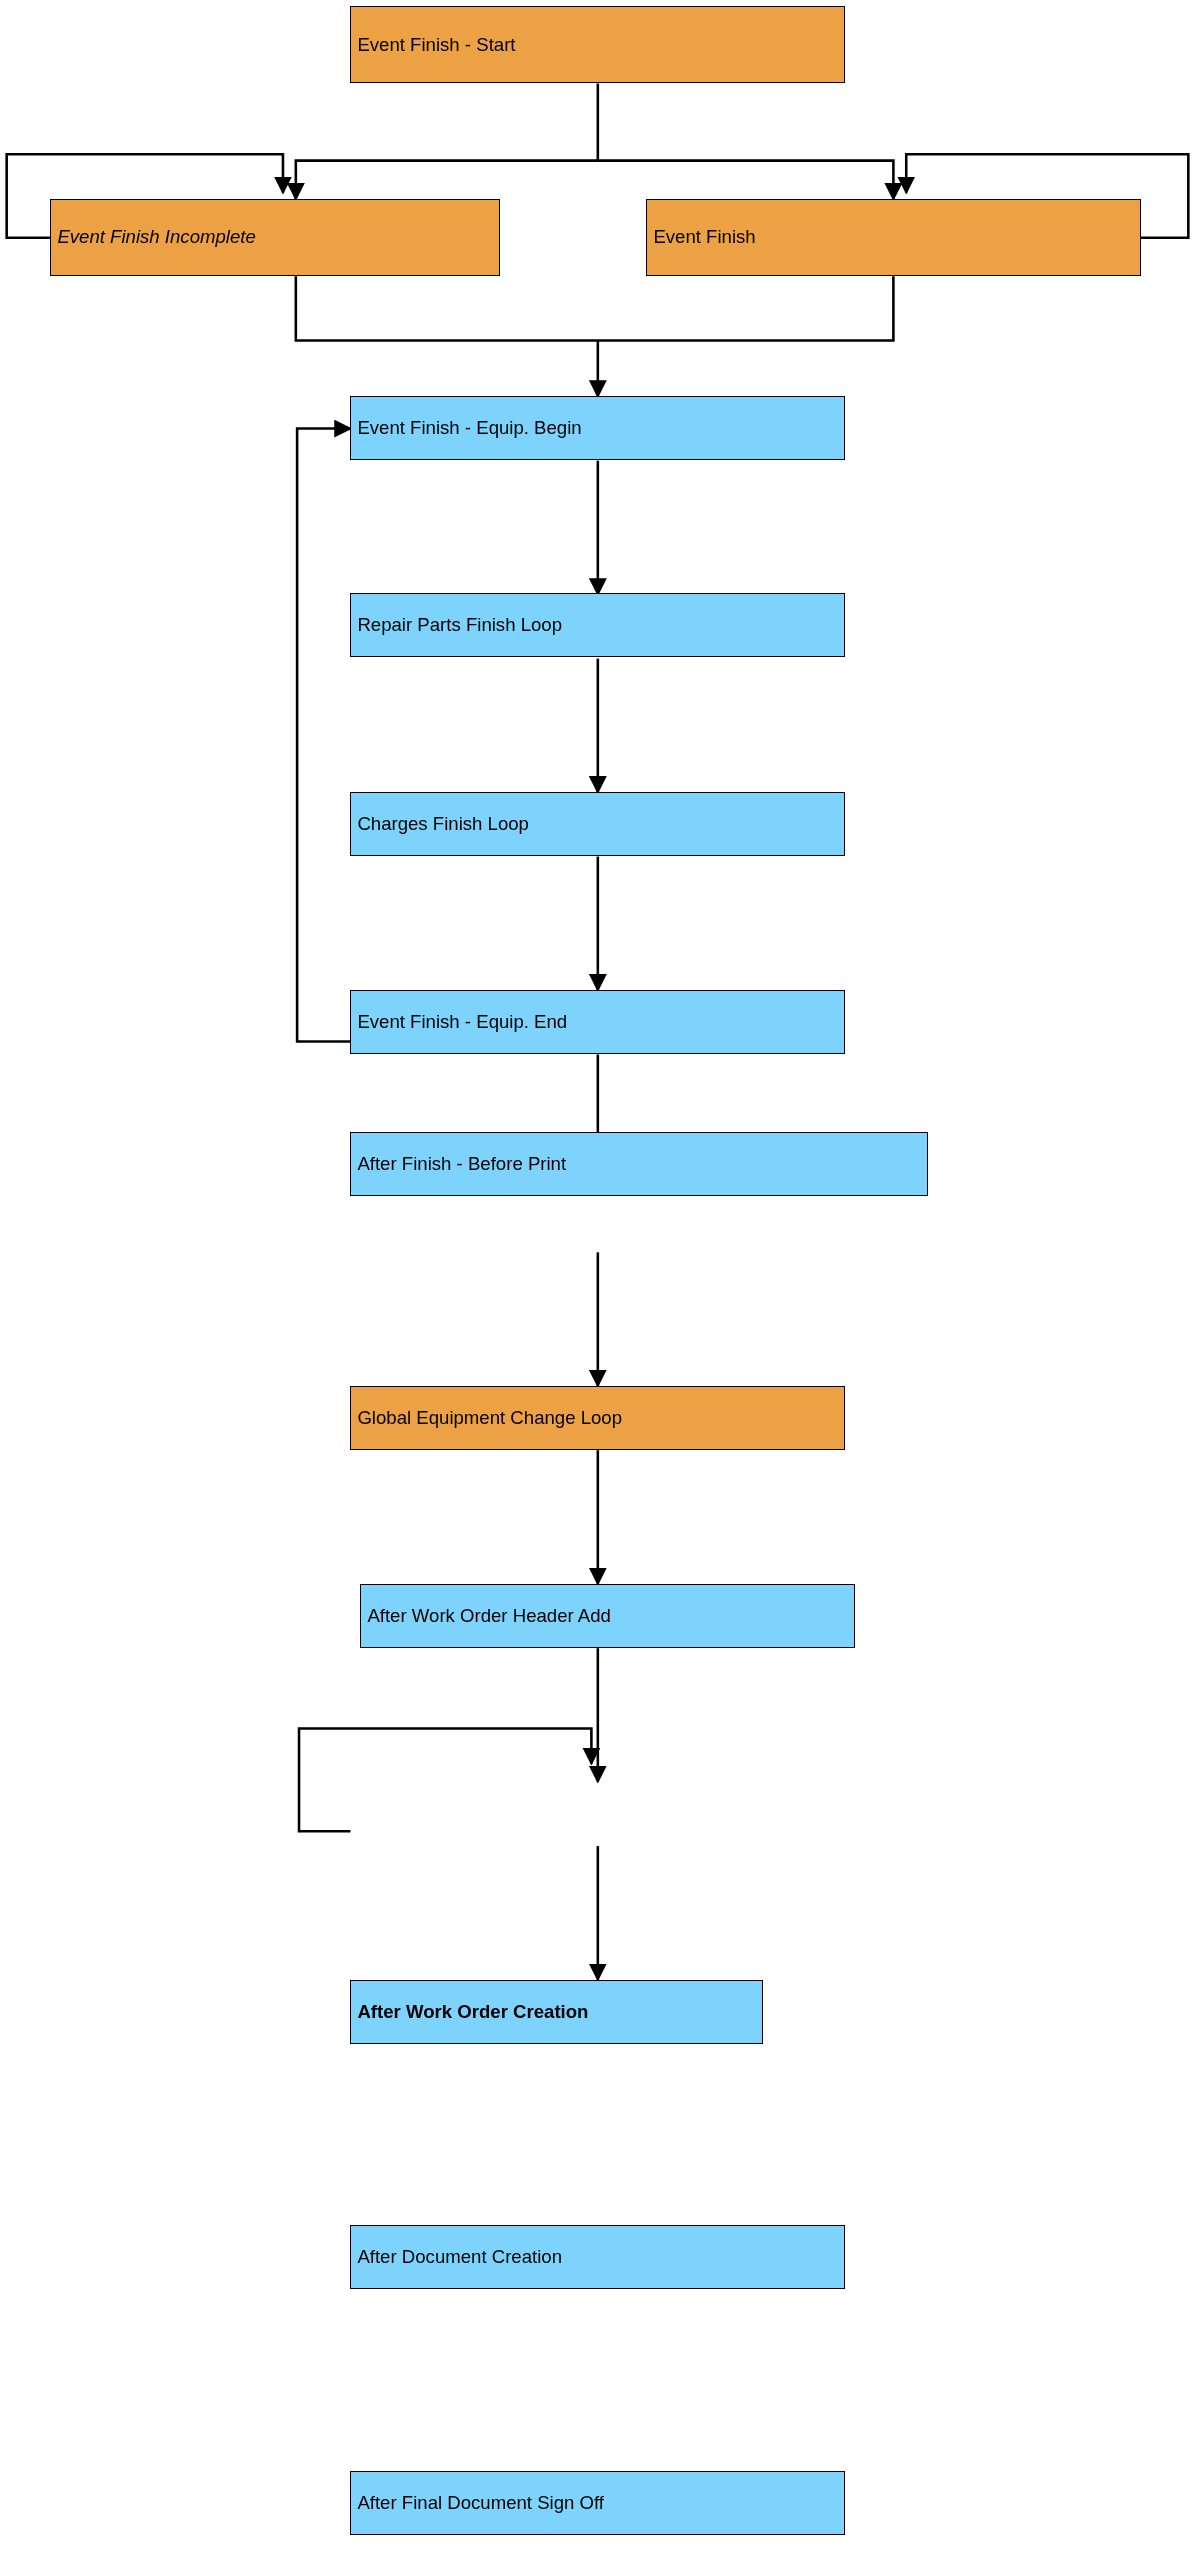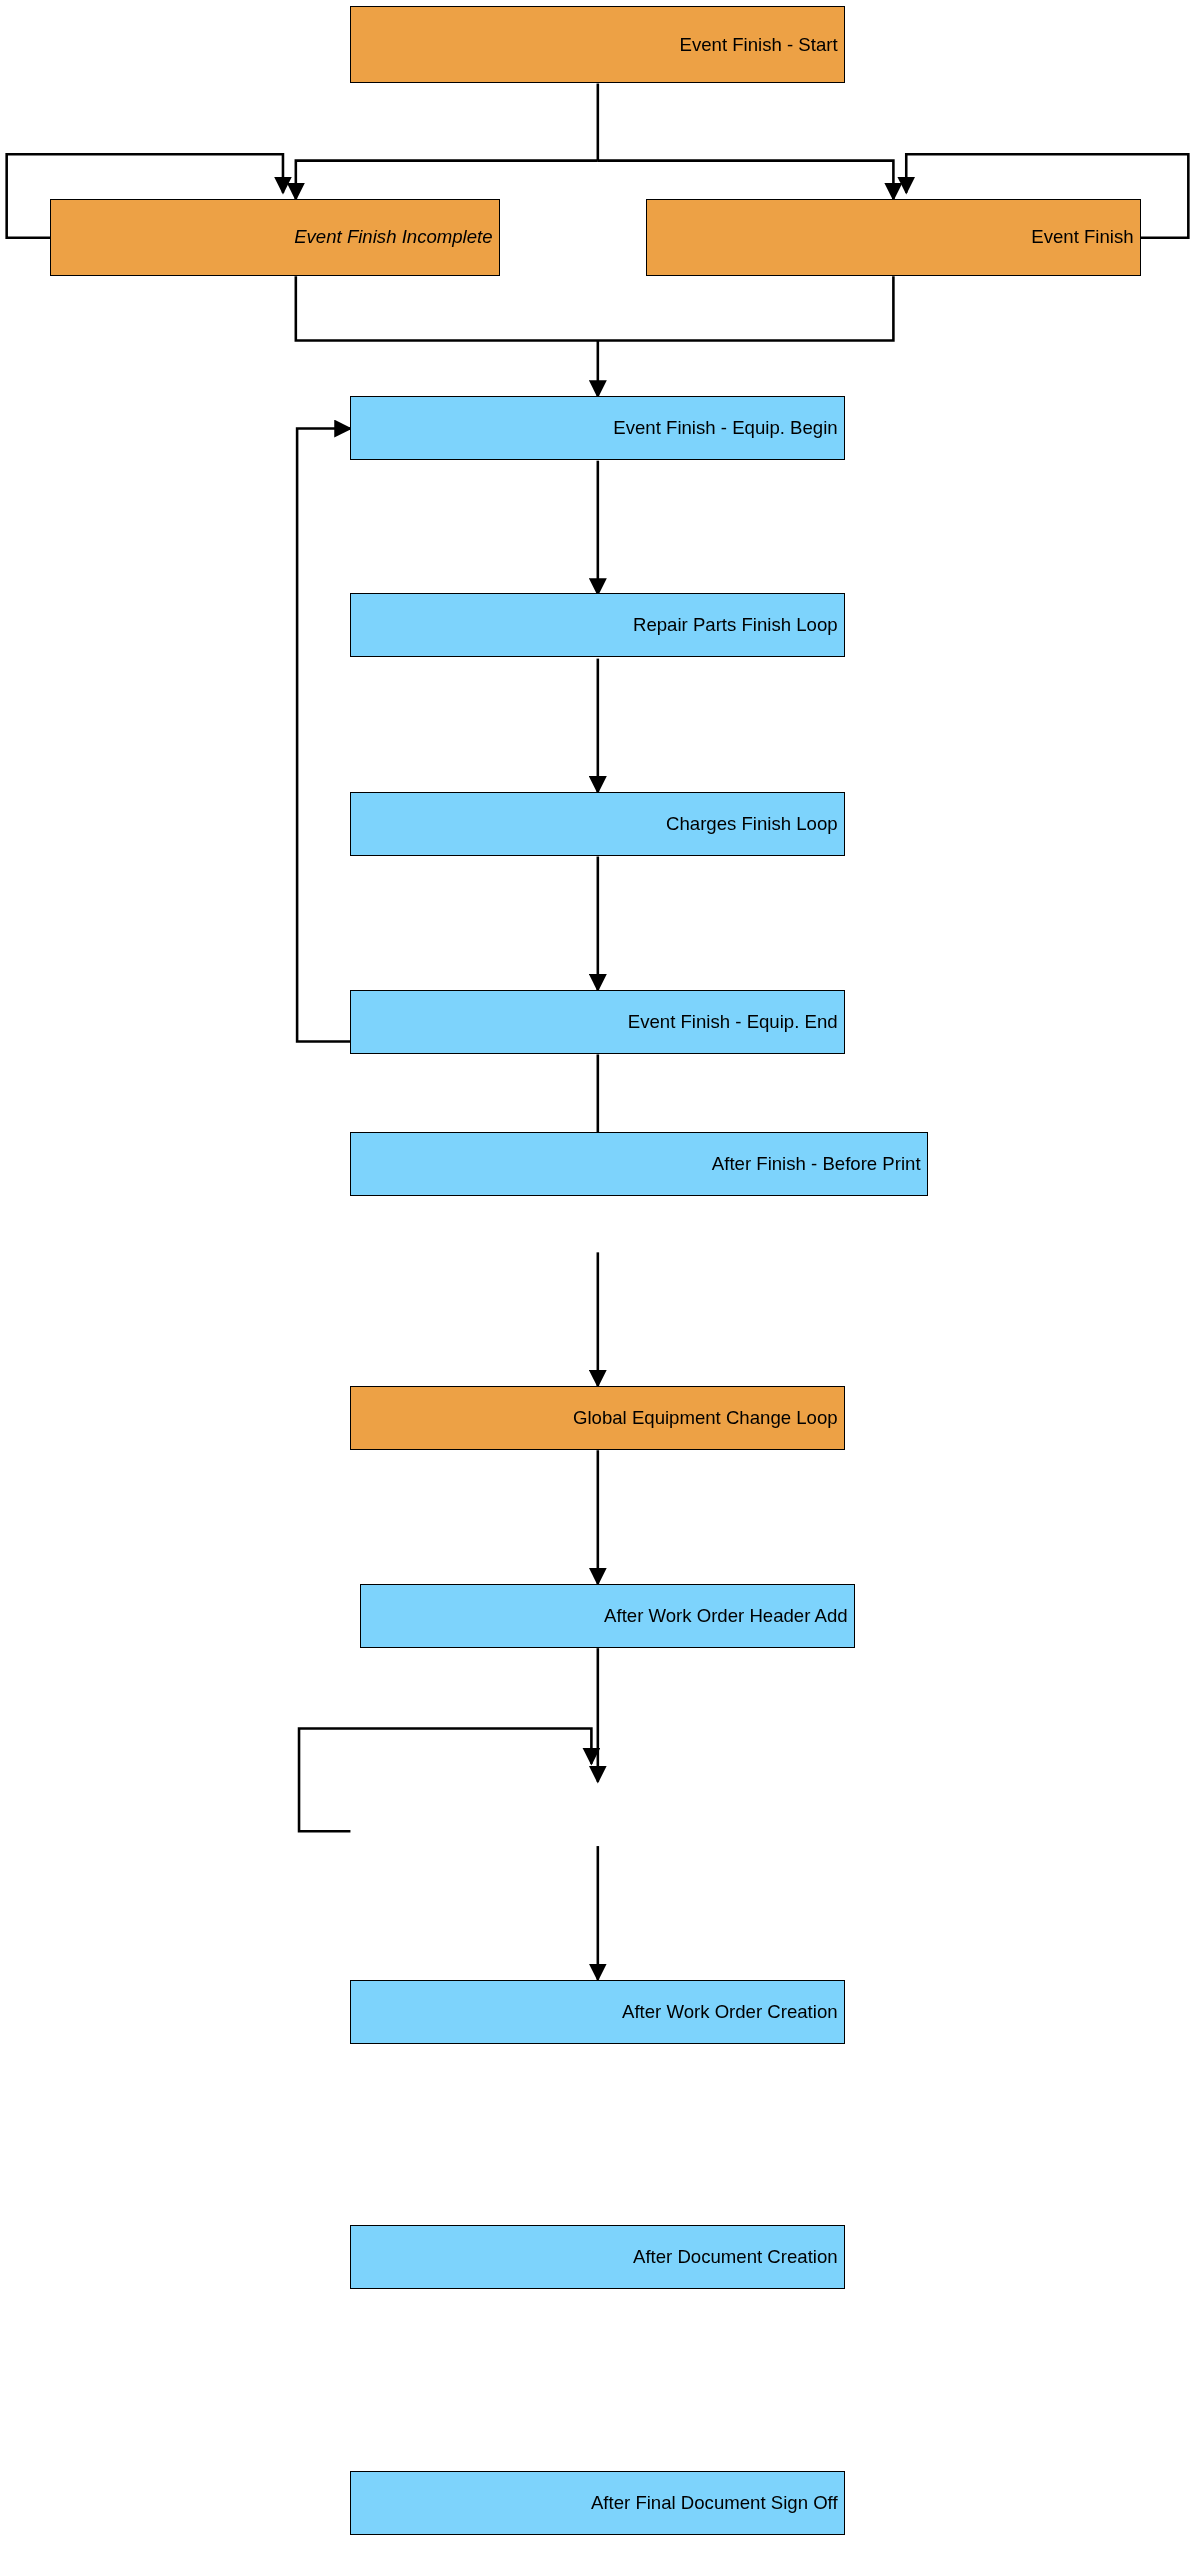--- a/index.html
+++ b/index.html
@@ -23,21 +23,21 @@
     top: 0;
     width: 1195px;
     height: 2576px;
   }
   .node {
     position: absolute;
     box-sizing: border-box;
     border: 1.9px solid #000000;
     display: flex;
     align-items: center;
-    justify-content: flex-end;
+    justify-content: flex-start;
     text-align: center;
     color: #000000;
     font-size: 18.6px;
     line-height: 1.2;
     padding: 0 6.4px;
   }
   .node.fill-orange {
     background: #eda145;
   }
   .node.fill-white {
@@ -123,21 +123,21 @@
 
   <div class="node fill-orange" style="left:350px; top:1386px; width:495px; height:64px;">
     <span class="node-label">Global Equipment Change Loop</span>
   </div>
 
   <div class="node fill-white" style="left:360px; top:1584px; width:495px; height:64px;">
     <span class="node-label">After Work Order Header Add</span>
   </div>
 
 
-  <div class="node fill-white" style="left:350px; top:1980px; width:495px; height:64px;">
+  <div class="node fill-white" style="left:350px; top:1980px; width:413px; height:64px;font-weight:bold;">
     <span class="node-label">After Work Order Creation</span>
   </div>
 
   <div class="node fill-white" style="left:350px; top:2471px; width:495px; height:64px;">
     <span class="node-label">After Final Document Sign Off</span>
   </div>
 
   <div class="node fill-white" style="left:350px; top:2225px; width:495px; height:64px;">
     <span class="node-label">After Document Creation</span>
   </div>

